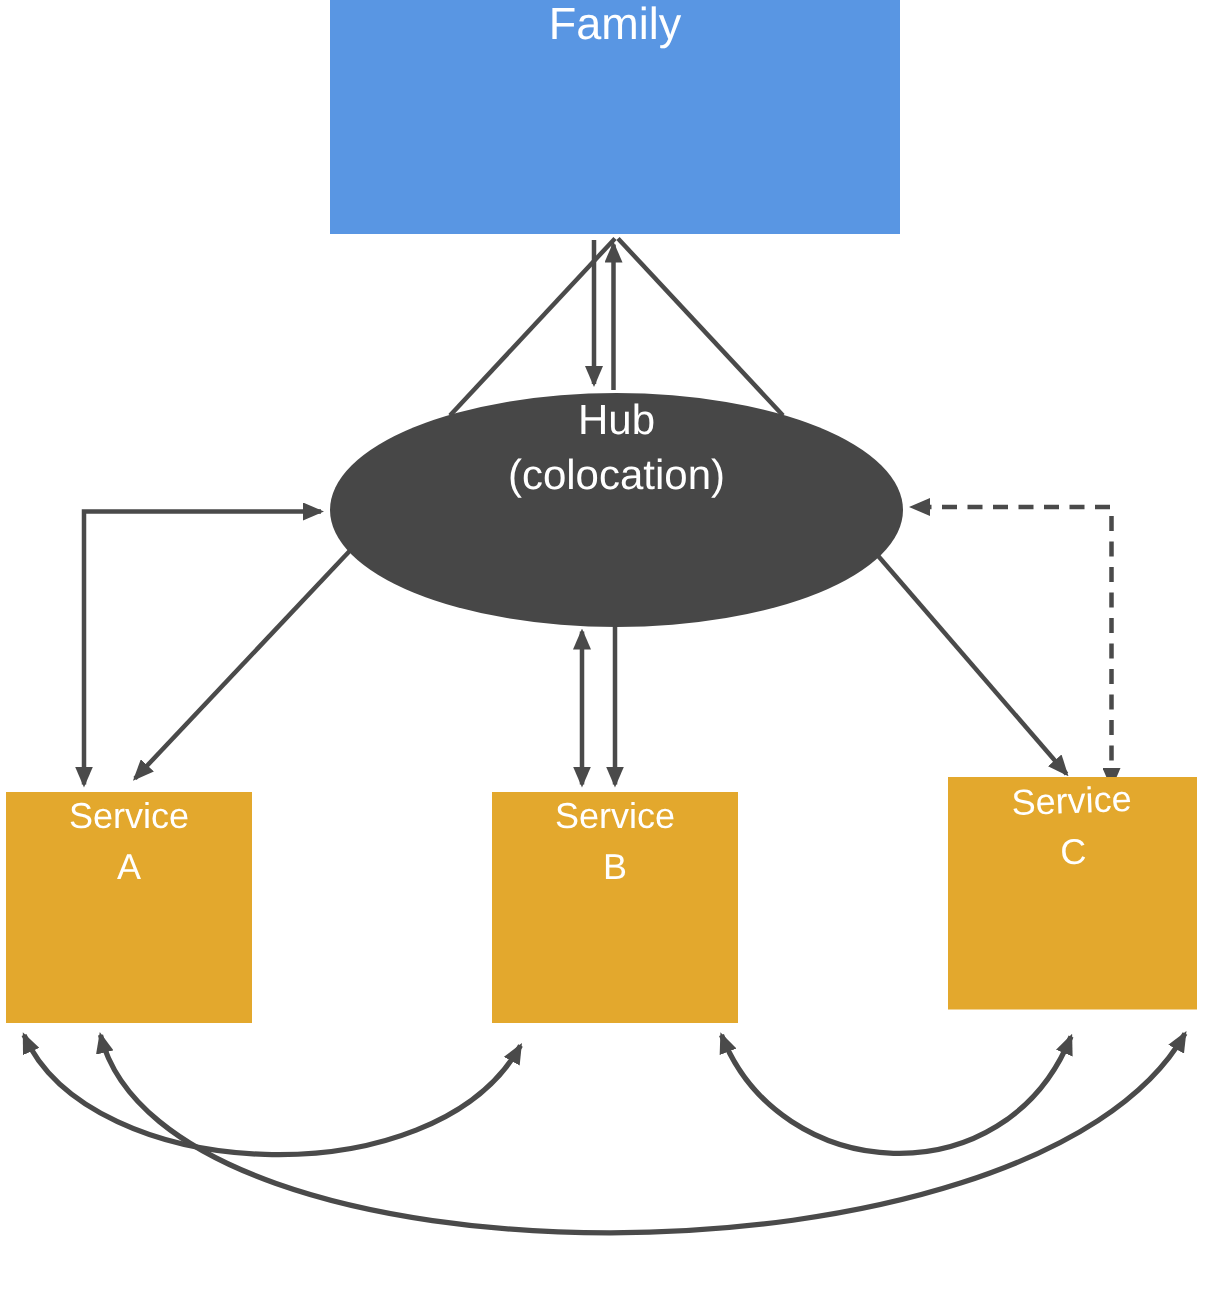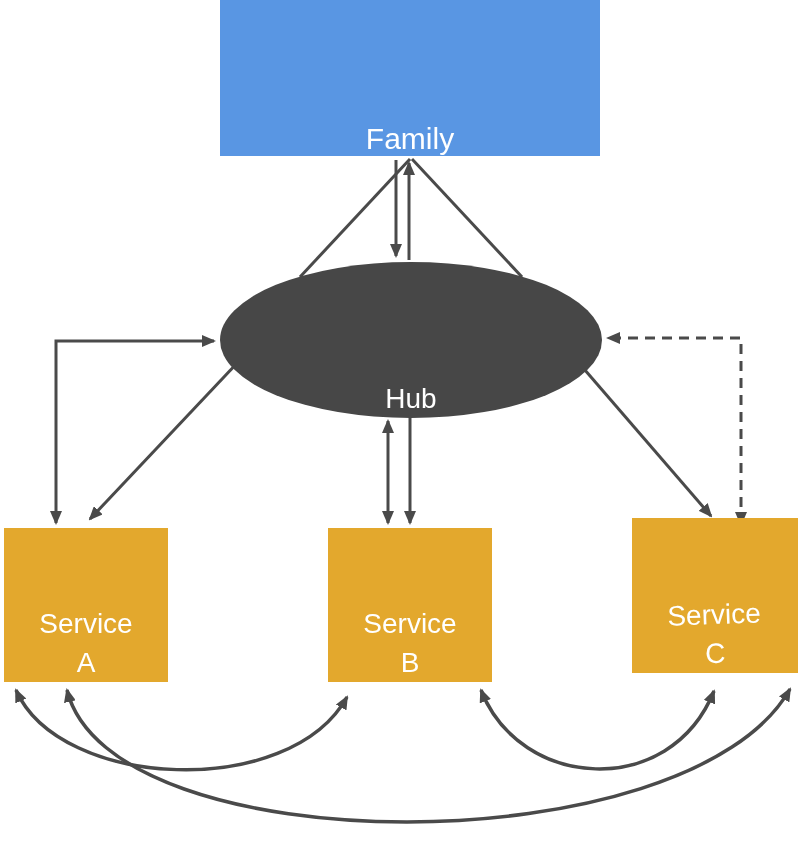--- a/index.html
+++ b/index.html
@@ -6,27 +6,27 @@
     --family-box:#5996E3; --hub-ellipse:#474747; --service-box:#E3A82D;
     --connector:#4A4A4A; --logo-urban:#5590D2; --logo-institute:#414042;
     --node-text:#FFFFFF; --background:#FFFFFF;
   }
   *{margin:0;padding:0;box-sizing:border-box;}
   html,body{width:806px;height:864px;background:var(--background);overflow:hidden;
     font-family:"Liberation Sans", sans-serif;}
   .stage{position:relative;width:806px;height:864px;}
   .layer{position:absolute;left:0;top:0;}
   .node{position:absolute;display:flex;flex-direction:column;align-items:center;
-    justify-content:flex-end;color:var(--node-text);text-align:center;z-index:2;}
+    justify-content:flex-start;color:var(--node-text);text-align:center;z-index:2;}
   .node .line{display:block;}
   .family{left:220px;top:0;width:380px;height:156px;background:var(--family-box);
     font-size:30px;}
   .hub{left:220px;top:262px;width:382px;height:156px;background:var(--hub-ellipse);
     border-radius:50%;font-size:28px;line-height:1.32;}
-  .service{background:var(--service-box);font-size:28px;line-height:1.4;}
+  .service{background:var(--service-box);font-size:24px;line-height:1.4;}
   .svc-a{left:4px;top:528px;width:164px;height:154px;}
   .svc-b{left:328px;top:528px;width:164px;height:154px;}
   .svc-c{left:632px;top:518px;width:166px;height:155px;}
   .svc-c .inner{transform:rotate(-2deg);}
   .edge{stroke:var(--connector);stroke-width:3;fill:none;}
   .edge.thick{stroke-width:3.5;}
   .edge.dashed{stroke-dasharray:10 7;}
   .ah{fill:var(--connector);}
   .logo{position:absolute;right:10px;top:826px;z-index:3;font-weight:bold;
     font-size:17px;letter-spacing:0.4px;white-space:nowrap;}
@@ -66,20 +66,21 @@
     <path class="edge thick" d="M481,690 C520,790 670,800 714,691" marker-start="url(#ah-start)" marker-end="url(#ah-end)"></path>
     <path class="edge thick" d="M67,690 C110,866 690,866 790,689" marker-start="url(#ah-start)" marker-end="url(#ah-end)"></path>
   </svg>
 
   <div class="node family">
     <span class="line">Family</span>
   </div>
 
   <div class="node hub">
     <span class="line">Hub</span>
+    <span class="line">(colocation)</span>
   </div>
 
   <div class="node service svc-a">
     <div class="inner">
       <span class="line">Service</span>
       <span class="line">A</span>
     </div>
   </div>
 
   <div class="node service svc-b">

